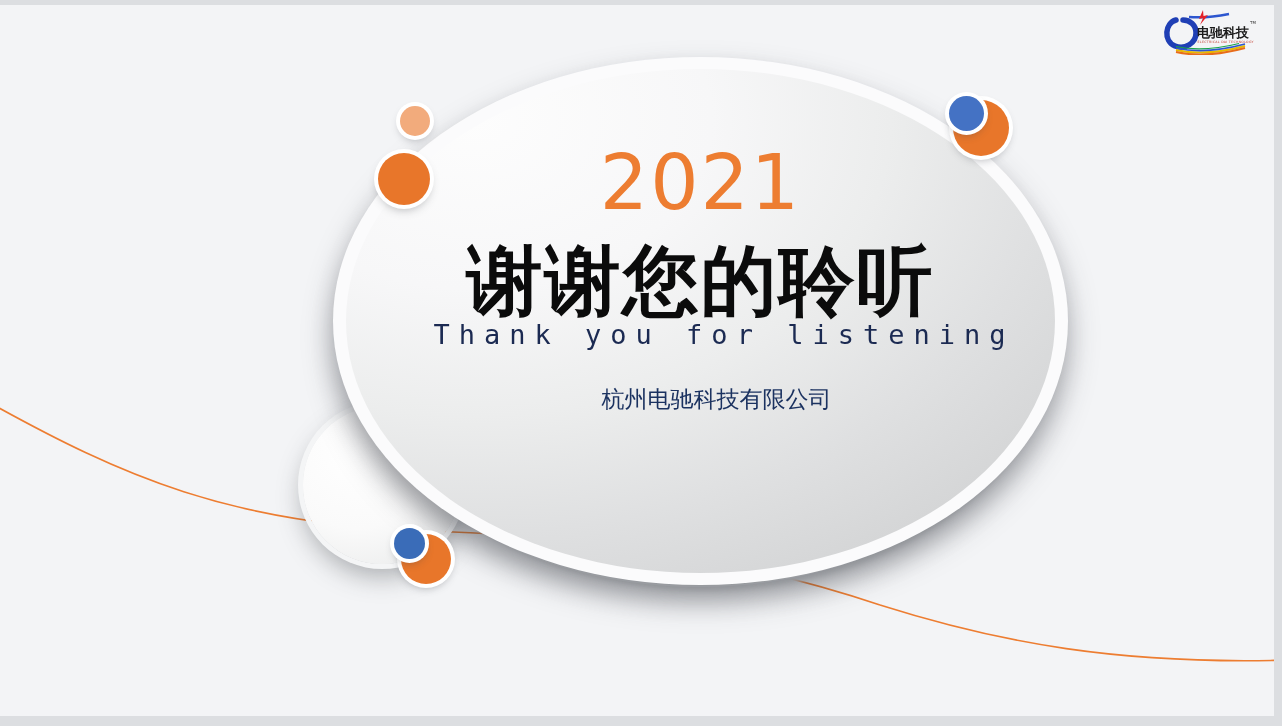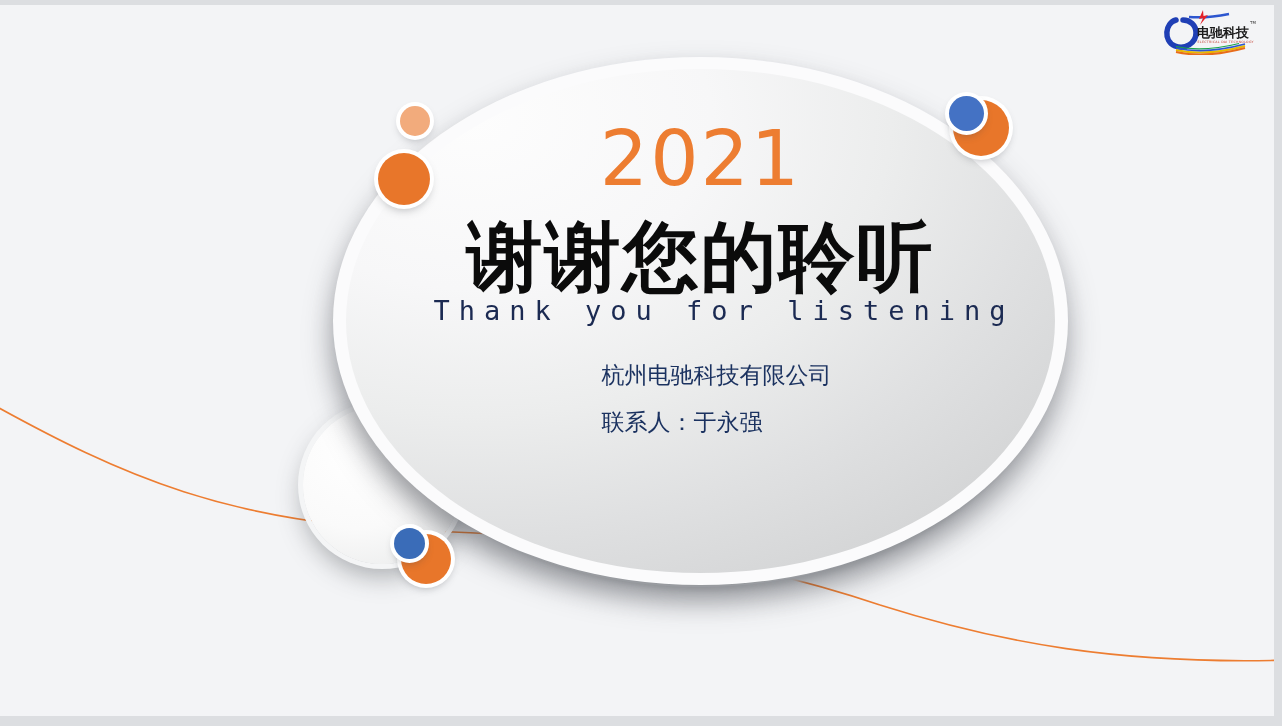--- a/index.html
+++ b/index.html
@@ -51,21 +51,21 @@
   .ell-face{
     position:absolute;left:13px;top:12px;width:709px;height:504px;
     border-radius:50%;
     background:
       radial-gradient(ellipse 105% 105% at 18% 10%,
         #fdfdfd 0%, #f7f7f8 32%, #eceded 56%, #dfe0e1 78%, #d3d4d5 100%);
   }
 
   
   .content{
-    position:absolute;left:333px;top:44px;width:735px;height:528px;
+    position:absolute;left:333px;top:68px;width:735px;height:528px;
     text-align:center;
   }
   .year{
     margin-top:72px;
     font-size:76px;
     line-height:1;
     font-weight:400;
     color:#ed7d31;
     letter-spacing:2px;
     font-family:"DejaVu Sans",sans-serif;
@@ -160,21 +160,20 @@
   <div class="dot ring" id="dot-blue-tr"></div>
   <div class="dot ring" id="dot-orange-bl"></div>
   <div class="dot ring" id="dot-blue-bl"></div>
 
   <div class="content">
     <div class="year">2021</div>
     <div class="cn-title">谢谢您的聆听</div>
     <div class="en-title">Thank you for listening</div>
     <div class="contact">
       <div>杭州电驰科技有限公司</div>
-      <div>联系人：于永强</div>
     </div>
   </div>
 
   <svg class="logo" viewBox="0 0 210 94">
     <rect x="0" y="0" width="210" height="94" fill="#f3f4f6"></rect>
 
     <path d="M34 24 C 12 30, 8 66, 32 76 C 52 84, 74 70, 74 50 C 74 34, 62 24, 48 24" fill="none" stroke="#1f3fb5" stroke-width="11" stroke-linecap="round"></path>
     <path d="M60 18 C 84 20, 110 18, 140 12" fill="none" stroke="#2d56cf" stroke-width="5"></path>
 
     <path d="M88 4 L 80 22 L 88 20 L 82 34 L 98 14 L 89 16 Z" fill="#e32129"></path>

